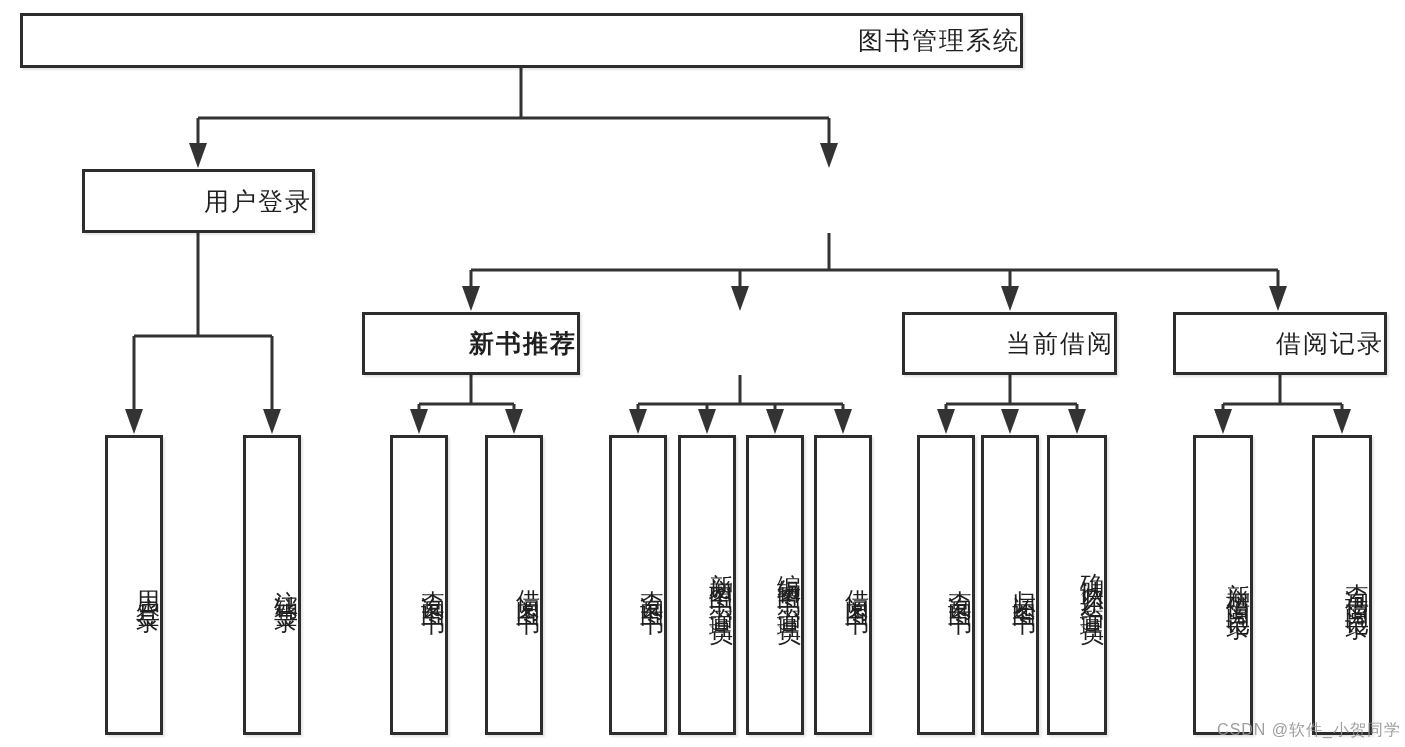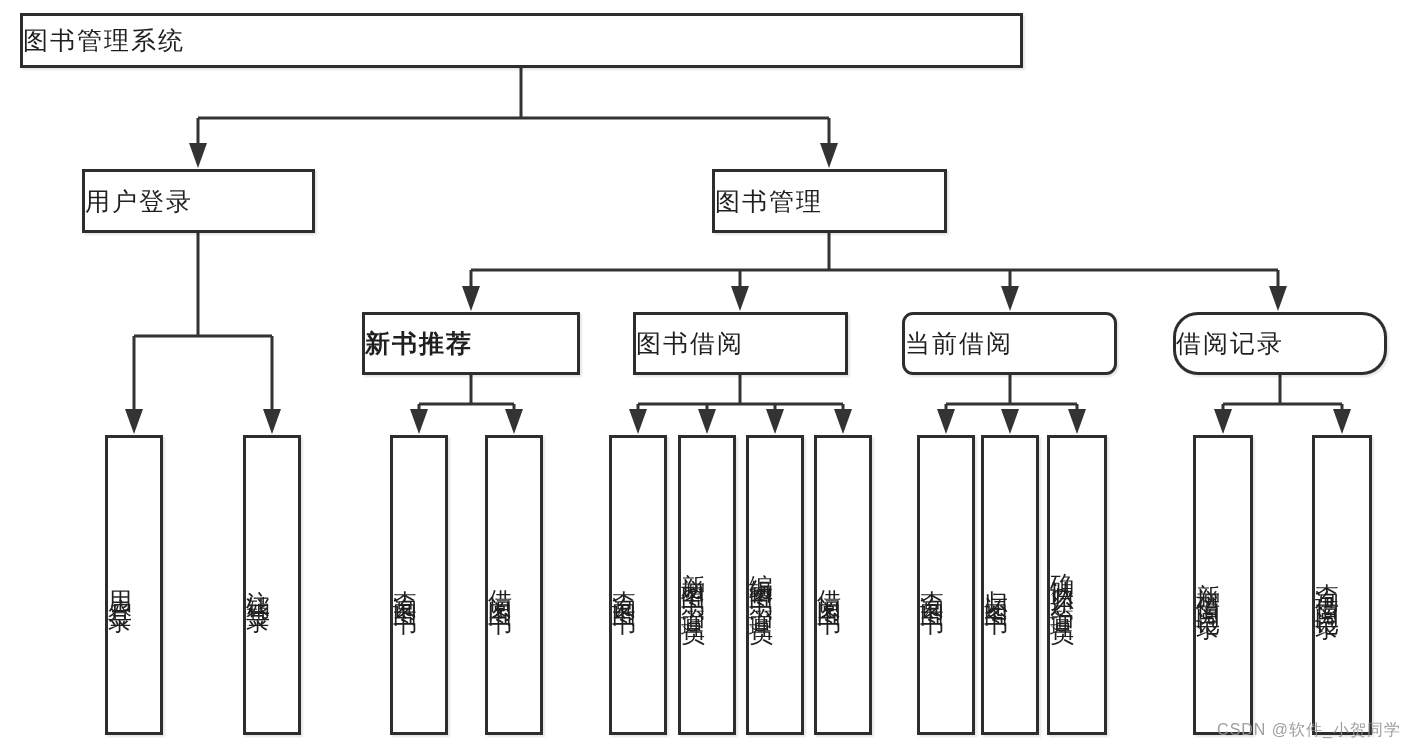--- a/index.html
+++ b/index.html
@@ -17,21 +17,21 @@
     width: 1405px; height: 747px;
     pointer-events: none;
   }
   .box {
     position: absolute;
     background: #ffffff;
     border: 3px solid #2d2d2d;
     box-sizing: border-box;
     display: flex;
     align-items: center;
-    justify-content: flex-start;
+    justify-content: flex-end;
     color: #1f1f1f;
     box-shadow: 2px 2px 2px rgba(0,0,0,0.10);
   }
   .h-box {
     font-size: 25px;
     letter-spacing: 2px;
     white-space: nowrap;
   }
   .v-box {
     font-size: 24px;
@@ -107,34 +107,28 @@
     </g>
   </svg>
 
   <div class="box h-box" style="left:20px; top:13px; width:1003px; height:55px;">
     <span>图书管理系统</span>
   </div>
 
   <div class="box h-box" style="left:82px; top:169px; width:233px; height:64px;">
     <span>用户登录</span>
   </div>
-  <div class="box h-box" style="left:712px; top:169px; width:235px; height:64px;">
-    <span>图书管理</span>
-  </div>
 
   <div class="box h-box" style="left:362px; top:312px; width:218px; height:63px;font-weight:bold;">
     <span>新书推荐</span>
   </div>
-  <div class="box h-box" style="left:633px; top:312px; width:215px; height:63px;">
-    <span>图书借阅</span>
-  </div>
-  <div class="box h-box" style="left:902px; top:312px; width:215px; height:63px;border-radius:11px;">
+  <div class="box h-box" style="left:902px; top:312px; width:215px; height:63px;">
     <span>当前借阅</span>
   </div>
-  <div class="box h-box" style="left:1173px; top:312px; width:214px; height:63px;border-radius:25px;">
+  <div class="box h-box" style="left:1173px; top:312px; width:214px; height:63px;">
     <span>借阅记录</span>
   </div>
 
   <div class="box v-box" style="left:105px; top:435px; width:58px; height:300px;">
     <span class="vtext">用户登录</span>
   </div>
   <div class="box v-box" style="left:243px; top:435px; width:58px; height:300px;">
     <span class="vtext">注销登录</span>
   </div>
 

